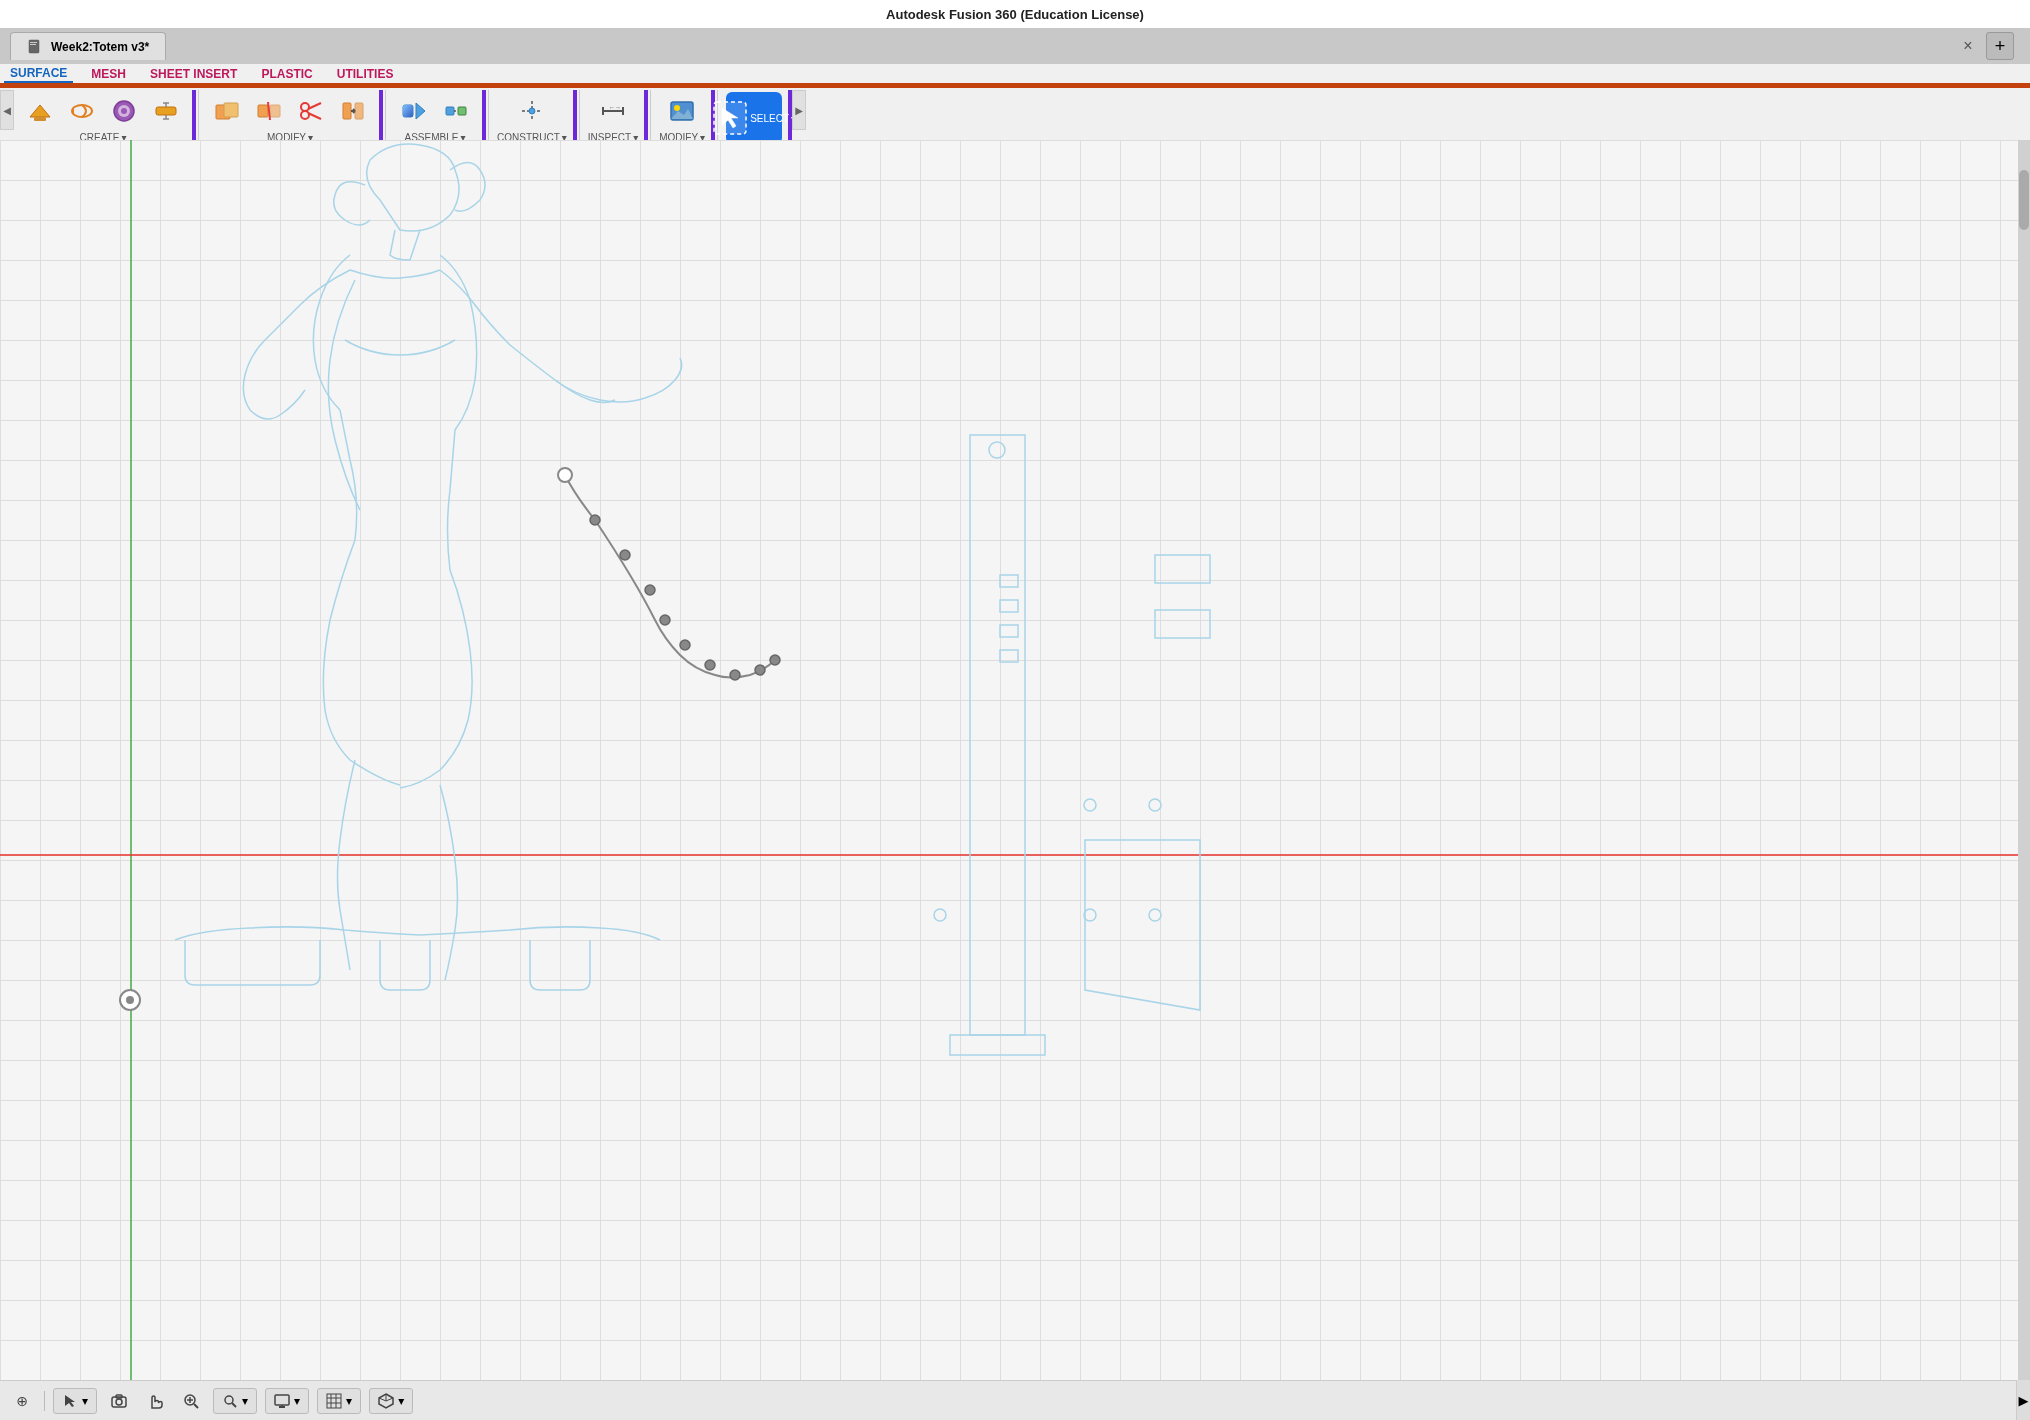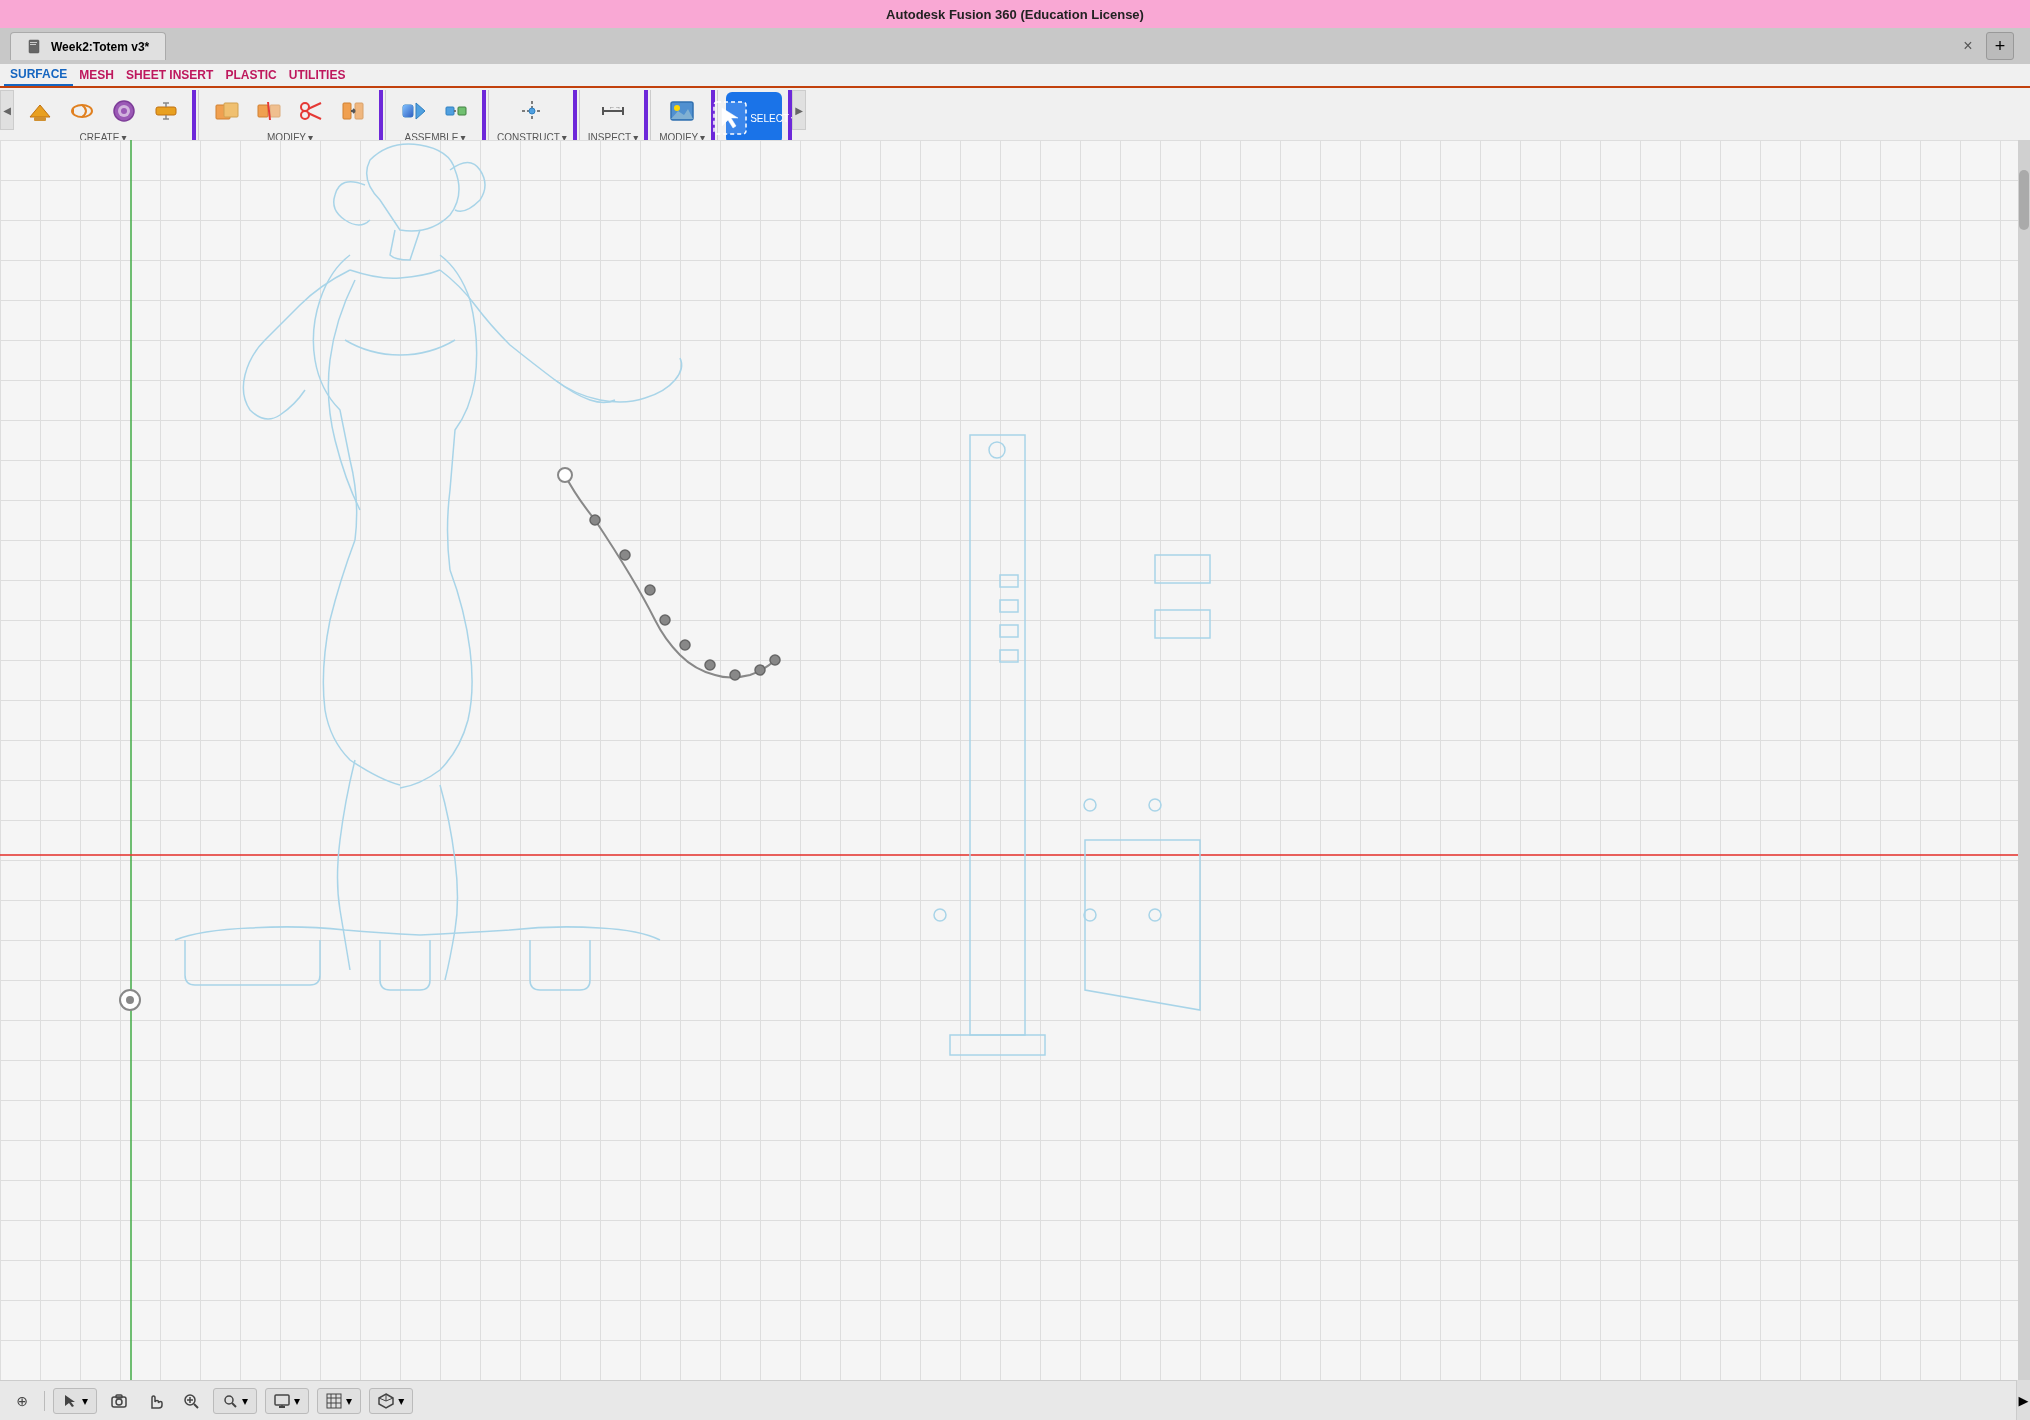--- a/index.html
+++ b/index.html
@@ -10,21 +10,21 @@
       font-family: Arial, sans-serif;
       font-size: 13px;
       overflow: hidden;
       position: relative;
     }
 
     
     #title-bar {
       width: 100%;
       height: 28px;
-      background: #f9a8d4;
+      background: #ffffff;
       display: flex;
       align-items: center;
       justify-content: center;
       font-size: 13px;
       font-weight: bold;
       color: #222;
       position: relative;
     }
     #title-bar-controls {
       position: absolute;
@@ -269,23 +269,23 @@
       border-radius: 3px;
       cursor: pointer;
       font-size: 12px;
     }
 
     .nav-bar {
       display: flex;
       align-items: center;
       height: 24px;
       background: #f0f0f0;
-      border-bottom: 2px solid #c2410c;
+      border-bottom: 5px solid #c2410c;
       padding: 0 4px;
-      gap: 0;
+      gap: 12px;
     }
     .nav-bar-tab {
       font-size: 12px;
       font-weight: bold;
       padding: 0 6px;
       cursor: pointer;
       color: #be185d;
       height: 100%;
       display: flex;
       align-items: center;

